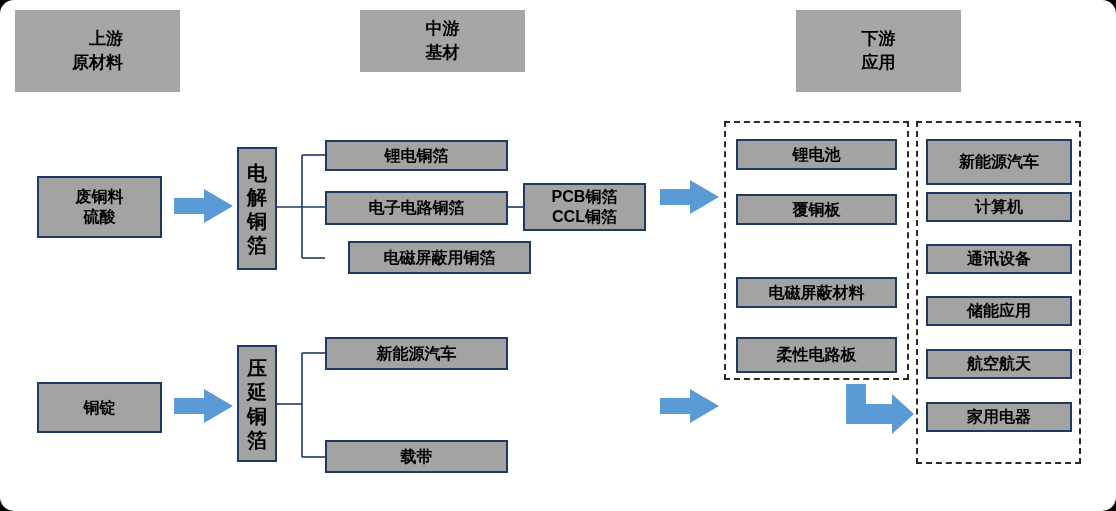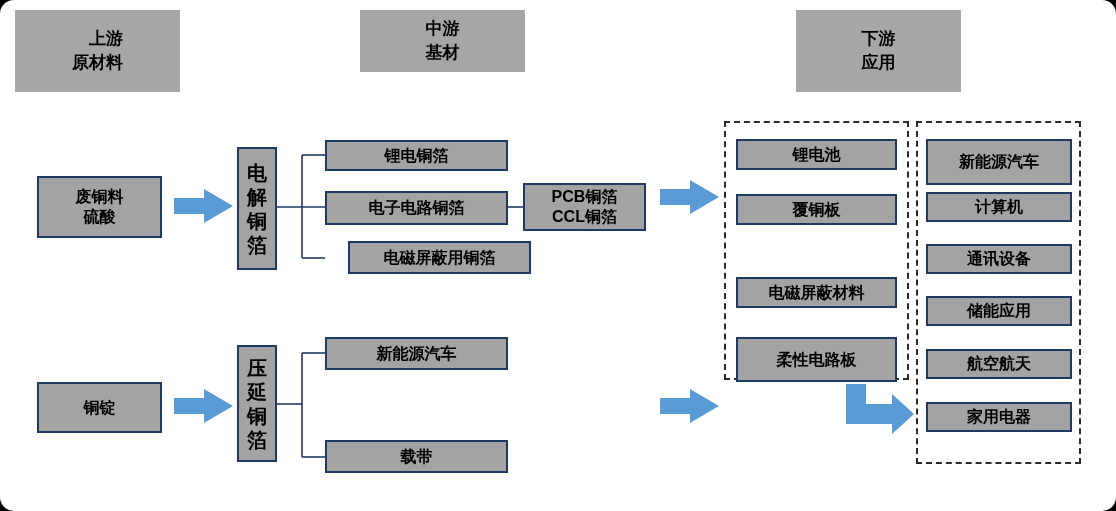--- a/index.html
+++ b/index.html
@@ -128,21 +128,21 @@
   <div class="node" style="left:523px; top:183px; width:123px; height:48px;">PCB铜箔
 CCL铜箔</div>
 
   <div class="node" style="left:325px; top:337px; width:183px; height:33px;">新能源汽车</div>
   <div class="node" style="left:325px; top:440px; width:183px; height:33px;">载带</div>
 
   <div class="dashed" style="left:724px; top:121px; width:185px; height:259px;"></div>
   <div class="node" style="left:736px; top:139px; width:161px; height:31px;">锂电池</div>
   <div class="node" style="left:736px; top:194px; width:161px; height:31px;">覆铜板</div>
   <div class="node" style="left:736px; top:239px; width:161px; height:31px;margin-top:38px;">电磁屏蔽材料</div>
-  <div class="node" style="left:736px; top:337px; width:161px; height:45px;">柔性电路板</div>
+  <div class="node" style="left:736px; top:337px; width:161px; height:36px;">柔性电路板</div>
 
   <div class="dashed" style="left:916px; top:121px; width:165px; height:343px;"></div>
   <div class="node" style="left:926px; top:139px; width:146px; height:46px;">新能源汽车</div>
   <div class="node" style="left:926px; top:192px; width:146px; height:30px;">计算机</div>
   <div class="node" style="left:926px; top:244px; width:146px; height:30px;">通讯设备</div>
   <div class="node" style="left:926px; top:296px; width:146px; height:30px;">储能应用</div>
   <div class="node" style="left:926px; top:349px; width:146px; height:30px;">航空航天</div>
   <div class="node" style="left:926px; top:402px; width:146px; height:30px;">家用电器</div>
 
 </div>

